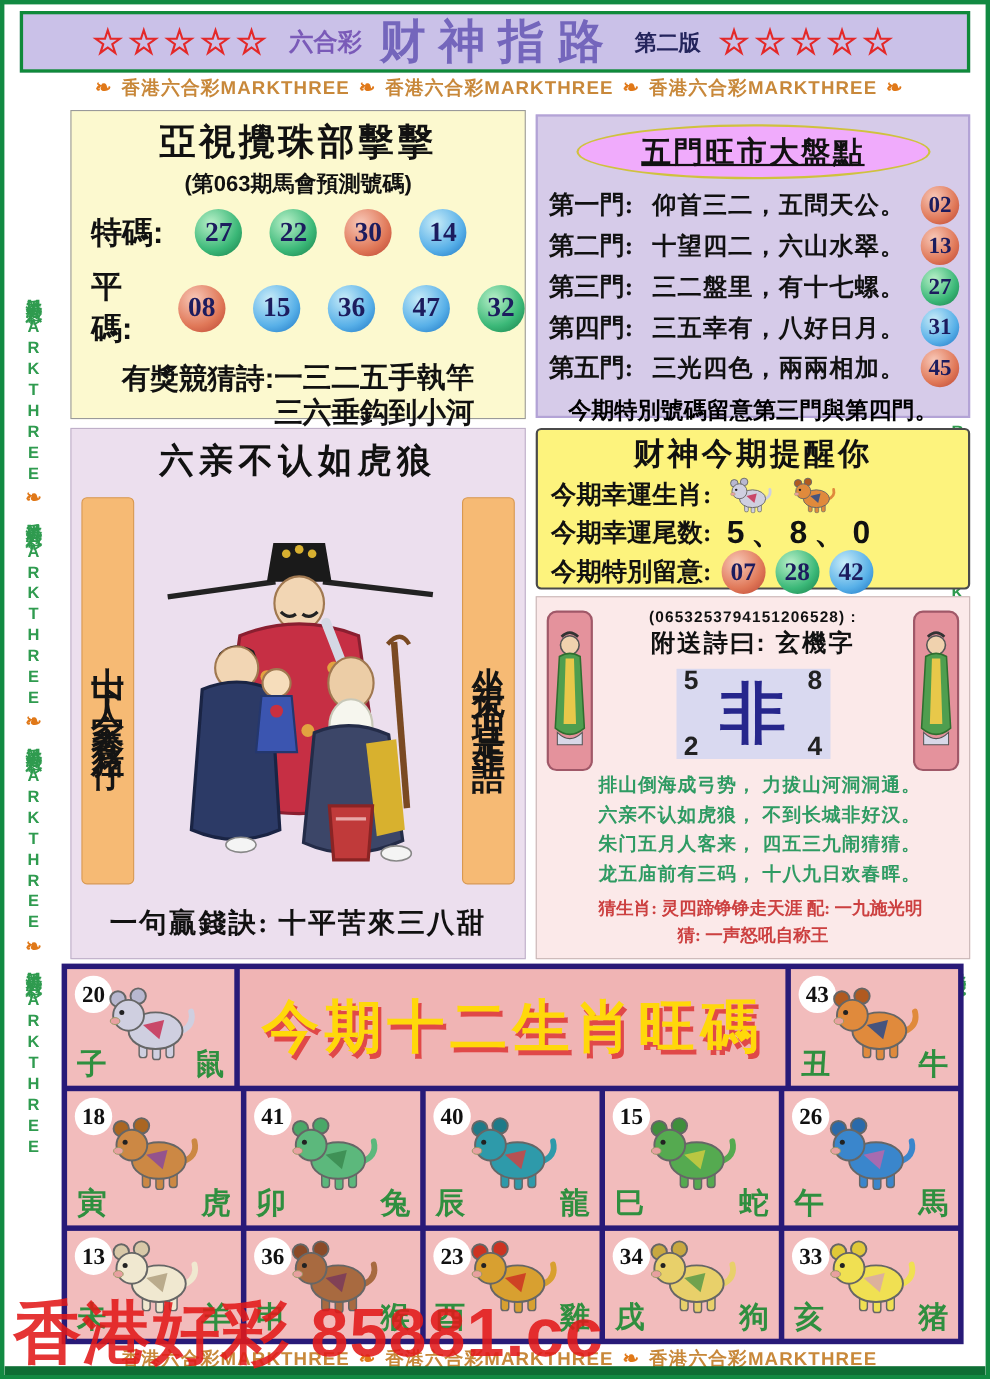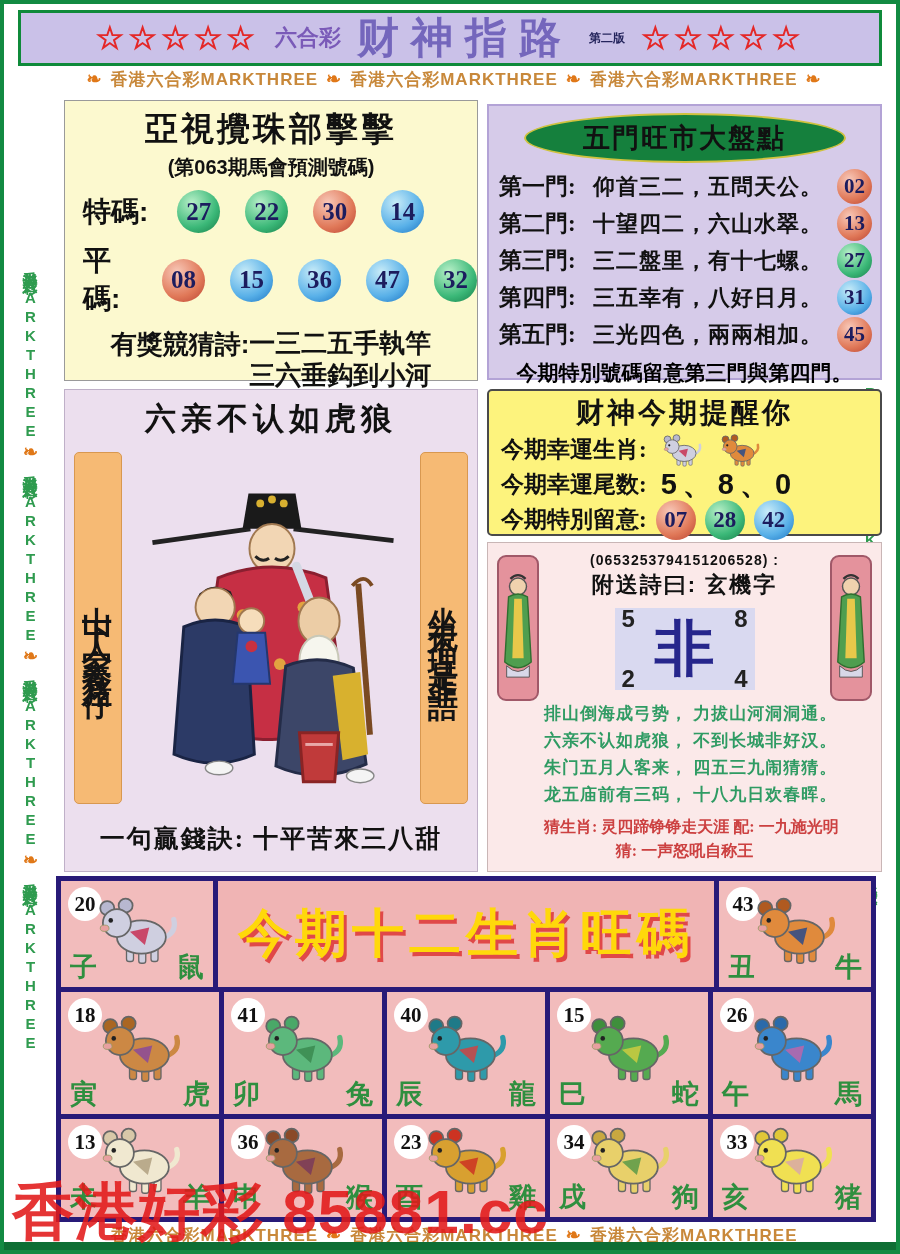--- a/index.html
+++ b/index.html
@@ -7,21 +7,21 @@
         font-family:"Liberation Sans",sans-serif;box-sizing:border-box;border:4px solid #128a42;}
   .bottom-bar{position:absolute;left:0;right:0;bottom:0;height:8px;background:#0e6e34;}
 
   
   .header{position:absolute;left:14px;top:6px;width:864px;height:56px;background:#cac1e8;
           border:3px solid #0f8a3a;box-sizing:border-box;display:flex;align-items:center;
           justify-content:center;gap:16px;}
   .stars{color:#e42828;font-size:32px;font-weight:bold;letter-spacing:4px;white-space:nowrap;}
   .game{color:#7a5ab8;font-size:22px;font-weight:bold;}
   .main-title{color:#7466bc;font-size:42px;font-weight:bold;letter-spacing:12px;line-height:1;}
-  .edition{color:#24245c;font-size:12px;font-weight:bold;}
+  .edition{color:#24245c;font-size:20px;font-weight:bold;}
 
   
   .h-strip{position:absolute;left:10px;width:880px;display:flex;justify-content:center;gap:8px;
            font-size:17px;font-weight:bold;color:#c8883a;letter-spacing:1px;white-space:nowrap;}
   .h-strip.top{top:64px;}
   .h-strip.bottom{top:1220px;}
   .clv{color:#e07818;font-size:18px;}
   .v-strip{position:absolute;top:90px;width:44px;height:1124px;writing-mode:vertical-rl;
            text-orientation:upright;font-size:15px;font-weight:bold;color:#2f9b4f;
            letter-spacing:2px;text-align:center;overflow:hidden;line-height:44px;}
@@ -58,23 +58,23 @@
            line-height:48px;padding-top:6px;box-sizing:border-box;}
   .couplet.l{left:9px;}
   .couplet.r{right:9px;}
   .pb-art{position:absolute;left:60px;top:44px;width:294px;height:372px;}
   .pb-bottom{position:absolute;left:0;right:0;bottom:16px;text-align:center;font-size:25px;
              font-weight:bold;color:#111;font-family:"Liberation Serif",serif;letter-spacing:2px;}
 
   
   .pc{position:absolute;left:483px;top:100px;width:395px;height:276px;background:#d6cbe9;
       border:2px solid #b3a3d6;box-sizing:border-box;}
-  .pc-ellipse{width:318px;height:46px;margin:7px auto 5px;background:#15803d;border:2px solid #cfc23e;
+  .pc-ellipse{width:318px;height:46px;margin:7px auto 5px;background:#f0abfc;border:2px solid #cfc23e;
               border-radius:50%;display:flex;align-items:center;justify-content:center;
-              font-size:27px;font-weight:bold;color:#111;letter-spacing:2px;}
+              font-size:27px;font-weight:bold;color:#111;letter-spacing:2px;text-decoration:underline;}
   .door-row{display:flex;align-items:center;padding:0 8px 0 10px;height:37px;
             font-family:"Liberation Serif",serif;font-weight:bold;color:#111;}
   .door{font-size:23px;width:94px;flex:0 0 auto;}
   .phrase{font-size:22px;flex:1;letter-spacing:1px;}
   .pc-note{text-align:center;font-size:21px;font-weight:bold;margin-top:6px;color:#000000;
            font-family:"Liberation Serif",serif;}
 
   
   .pd{position:absolute;left:483px;top:385px;width:395px;height:147px;background:#fdf37d;
       border:2px solid #4a4a4a;border-radius:5px;box-sizing:border-box;padding:3px 12px;}

